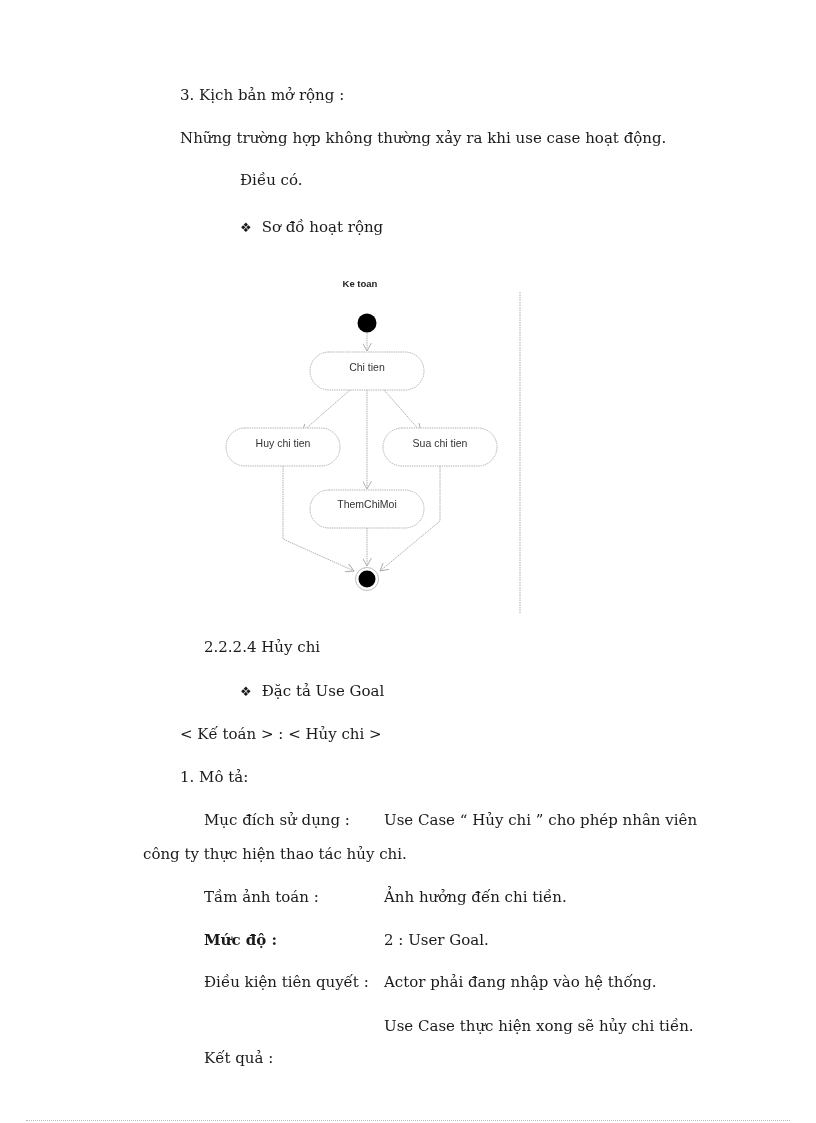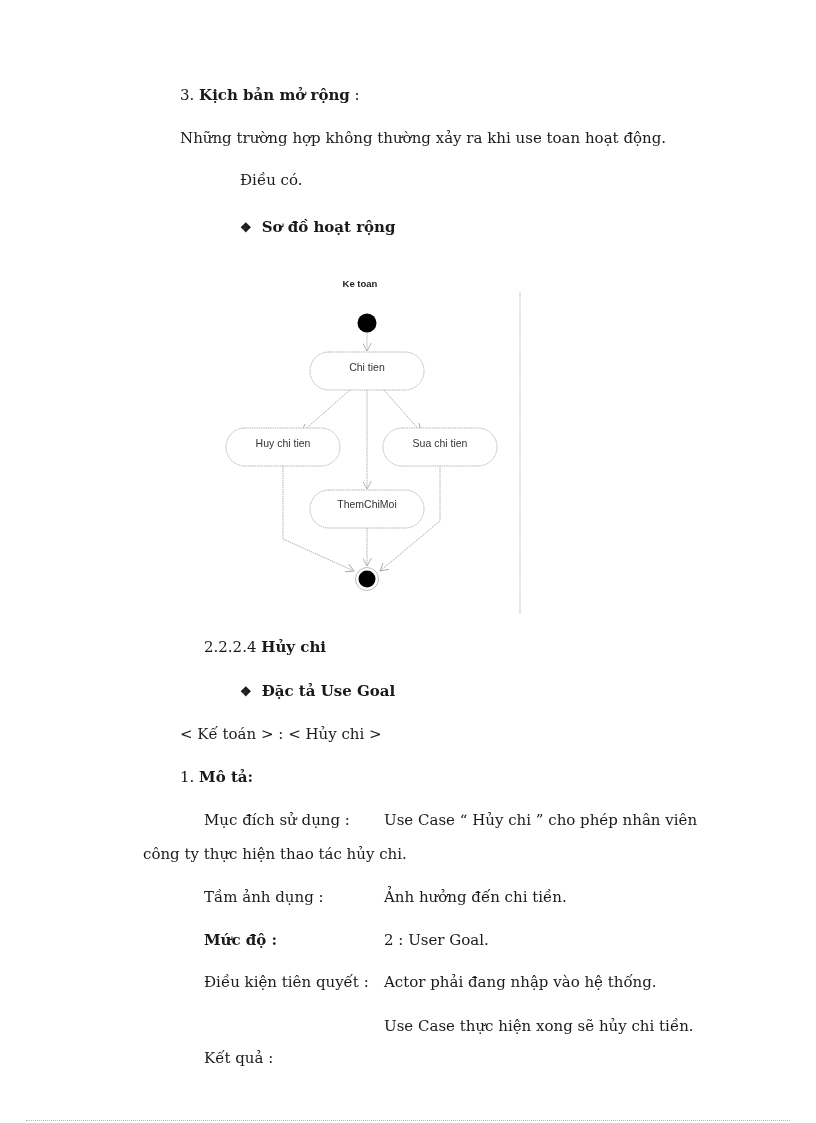--- a/index.html
+++ b/index.html
@@ -1,33 +1,33 @@
 <!DOCTYPE html>
 <html><head>
 <meta charset="utf-8">
 <style>
   html, body { margin: 0; padding: 0; background: #ffffff; }
   body { width: 816px; height: 1123px; position: relative; overflow: hidden;
          font-family: "DejaVu Serif", "Liberation Serif", serif; color: #1a1a1a; }
   .t { position: absolute; white-space: nowrap; font-size: 15px; line-height: 20px; }
-  .b { font-weight: bold; }
+  .b { font-weight: normal; }
   .bullet { font-size: 13px; margin-right: 10px; }
   #diagram { position: absolute; left: 220px; top: 270px; width: 310px; height: 350px; }
   .footer-line { position: absolute; left: 26px; right: 26px; top: 1120px;
                  border-top: 1px dotted #bbbbbb; height: 0; }
 </style>
 </head>
 <body>
 
 <div class="t" style="left:180px; top:85px;">
   <span>3.</span>
   <span class="b">Kịch bản mở rộng</span>
   <span>:</span>
 </div>
-<div class="t" style="left:180px; top:128px;">Những trường hợp không thường xảy ra khi use toan hoạt động.</div>
+<div class="t" style="left:180px; top:128px;">Những trường hợp không thường xảy ra khi use case hoạt động.</div>
 <div class="t" style="left:240px; top:170px;">Điều có.</div>
 
 <div class="t b" style="left:240px; top:217px;">
   <span class="bullet">❖</span><span>Sơ đồ hoạt rộng</span>
 </div>
 
 <svg id="diagram" viewBox="220 270 310 350" xmlns="http://www.w3.org/2000/svg">
   <defs>
     <marker id="arr" viewBox="0 0 10 10" refX="9" refY="5" markerWidth="9" markerHeight="9" orient="auto-start-reverse">
       <path d="M0,0 L9,5 L0,10" fill="none" stroke="#a8a8a8" stroke-width="1"></path>
@@ -79,21 +79,21 @@
 
 <div class="t" style="left:180px; top:767px;">
   <span>1.</span>
   <span class="b">Mô tả:</span>
 </div>
 
 <div class="t" style="left:204px; top:810px;">Mục đích sử dụng :</div>
 <div class="t" style="left:384px; top:810px;">Use Case “ Hủy chi ” cho phép nhân viên</div>
 <div class="t" style="left:143px; top:844px;">công ty thực hiện thao tác hủy chi.</div>
 
-<div class="t" style="left:204px; top:887px;">Tầm ảnh dụng :</div>
+<div class="t" style="left:204px; top:887px;">Tầm ảnh toán :</div>
 <div class="t" style="left:384px; top:887px;">Ảnh hưởng đến chi tiền.</div>
 
 <div class="t" style="left:204px; top:930px;font-weight:bold;">Mức độ :</div>
 <div class="t" style="left:384px; top:930px;">2 :  User Goal.</div>
 
 <div class="t" style="left:204px; top:972px;">Điều kiện tiên quyết :</div>
 <div class="t" style="left:384px; top:972px;">Actor phải đang nhập vào hệ thống.</div>
 
 <div class="t" style="left:204px; top:1048px;">Kết quả :</div>
 <div class="t" style="left:384px; top:1016px;">Use Case thực hiện xong sẽ hủy chi tiền.</div>

